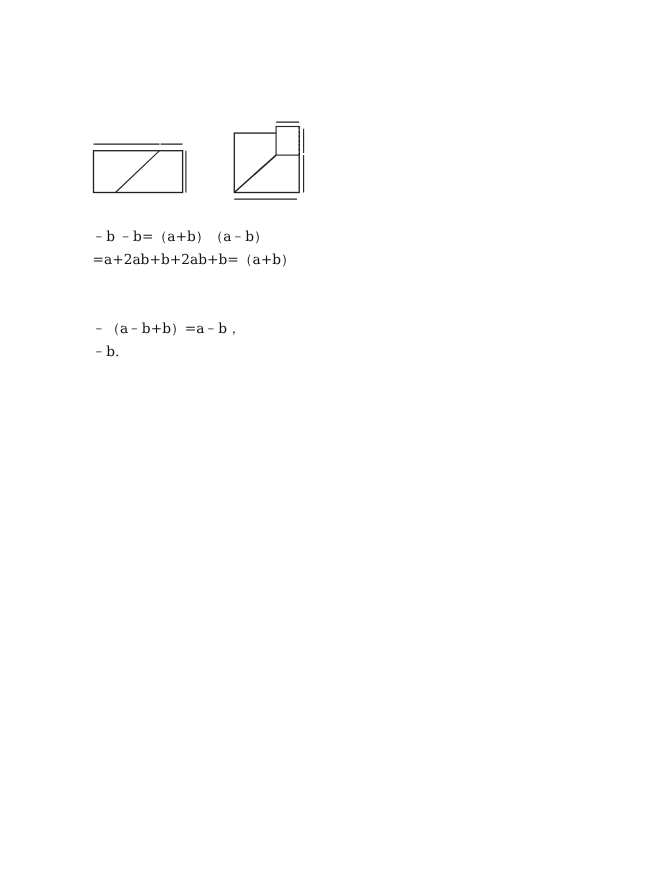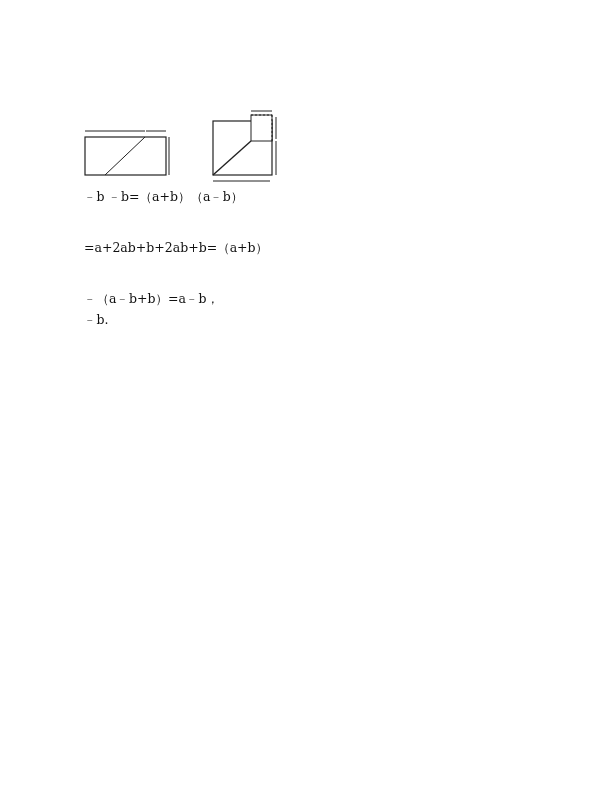--- a/index.html
+++ b/index.html
@@ -50,24 +50,24 @@
   </g>
   <text x="176" y="4" font-size="11" font-style="italic"></text>
   <text x="198" y="28" font-size="11" font-style="italic"></text>
   <text x="201" y="56" font-size="12" font-style="italic"></text>
   <text x="166" y="48" font-size="12" font-style="italic"></text>
   <text x="122" y="74" font-size="12" font-style="italic"></text>
   <text x="158" y="89" font-size="12" font-style="italic"></text>
   <text x="150" y="99" font-size="13"></text>
 </svg>
 
-<div class="line" style="top:189px">
+<div class="line" style="top:207px">
   <span></span><sup></sup>﹣b<sup></sup>&nbsp;<span></span><sup></sup>﹣b<sup></sup>=（a+b）（a﹣b）
 </div>
-<div class="line" style="top:240px">
+<div class="line" style="top:228px">
   <span></span><sup></sup>=a<sup></sup>+2ab+b<sup></sup><span></span><sup></sup>+2ab+b<sup></sup>=（a+b）<sup></sup>
 </div>
 <div class="line" style="top:249px"><span class="tag"></span><span></span></div>
 <div class="line" style="top:270px"><span class="tag"></span><span></span></div>
 <div class="line" style="top:291px"><span></span><sup></sup>﹣（a﹣b+b）<sup></sup>=a<sup></sup>﹣b<sup></sup>，</div>
 <div class="line" style="top:312px"><span></span><sup></sup>﹣b<sup></sup>.</div>
 
 <div class="line" style="top:314px"></div>
 
 <div class="line" style="top:313px"></div>

